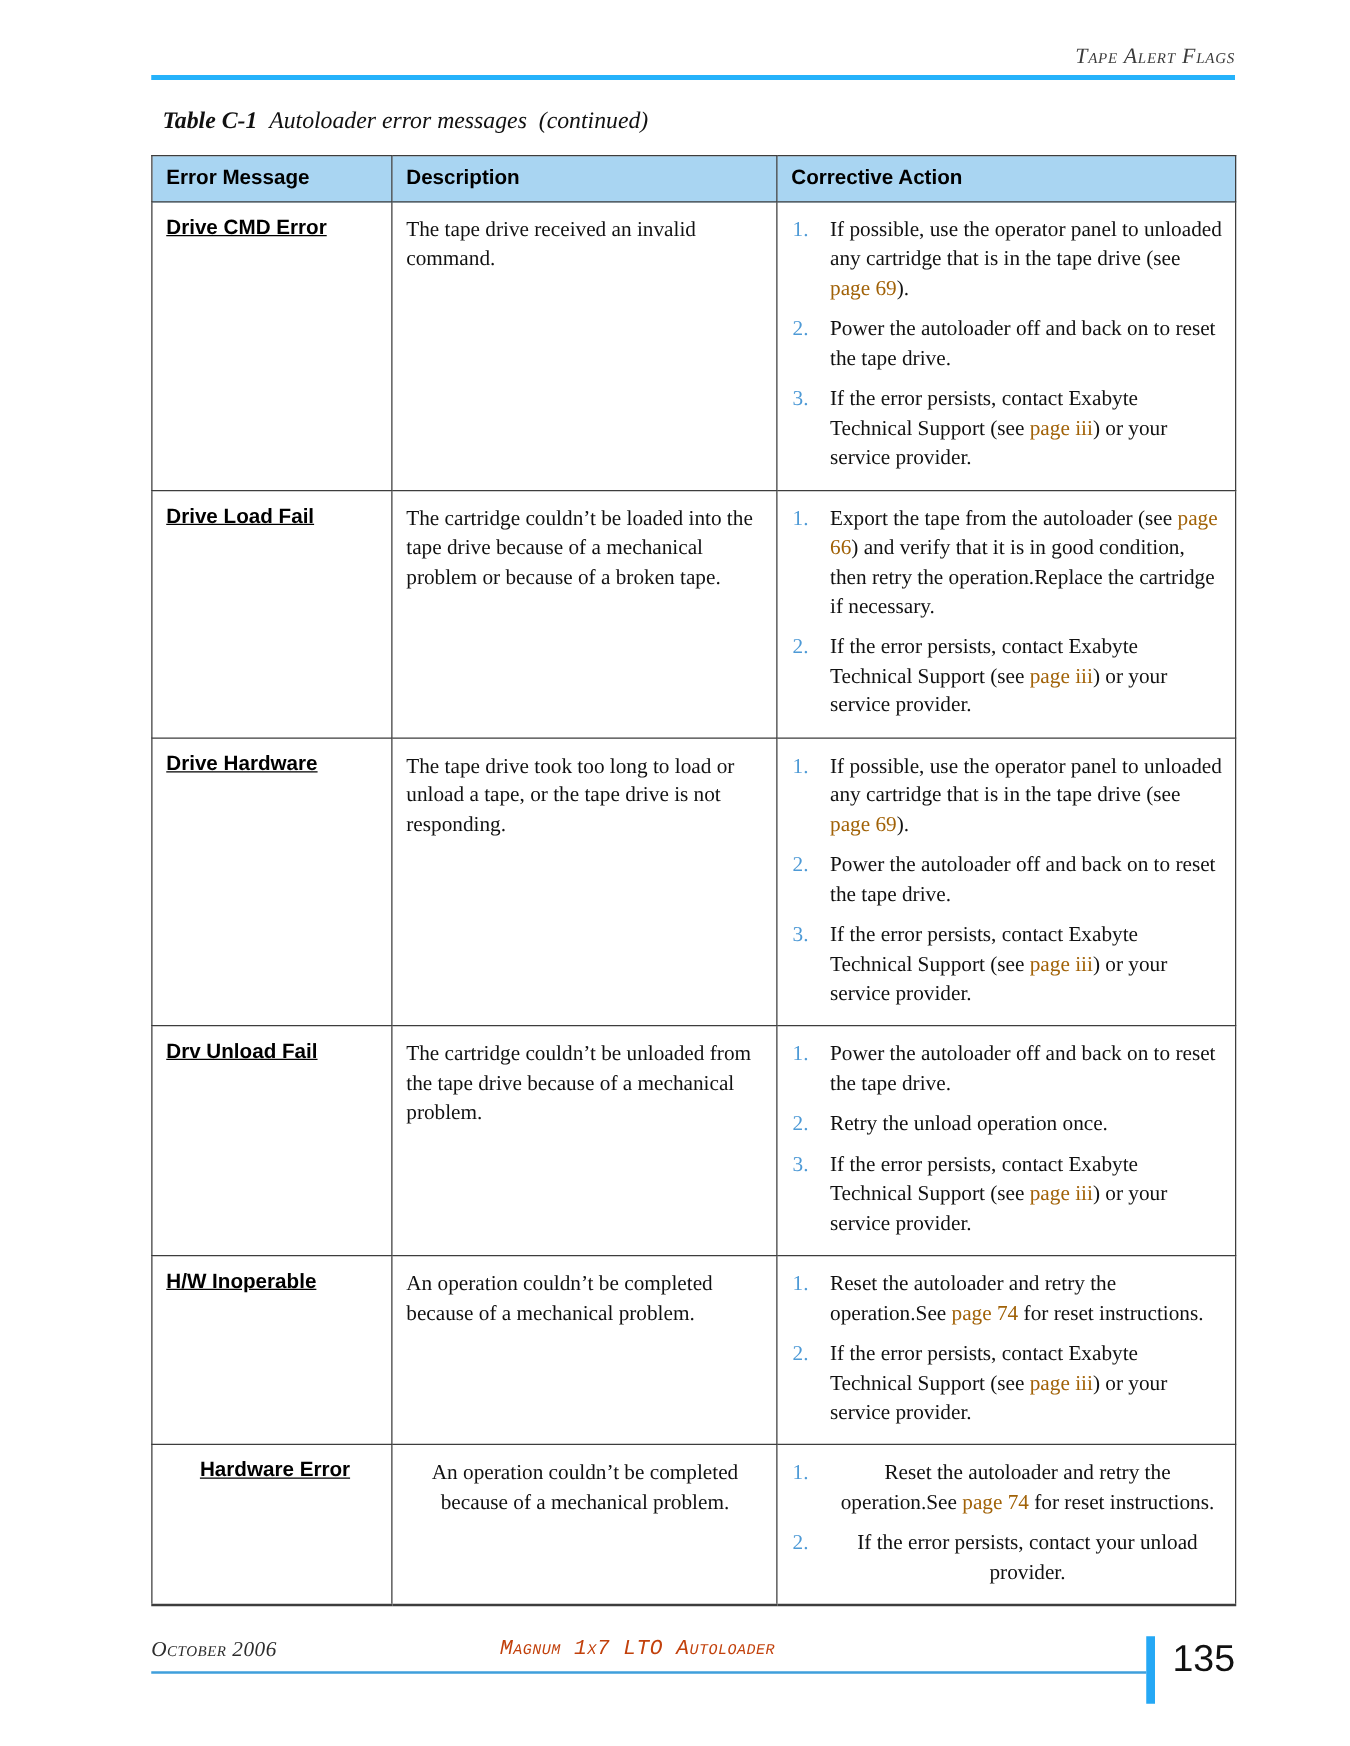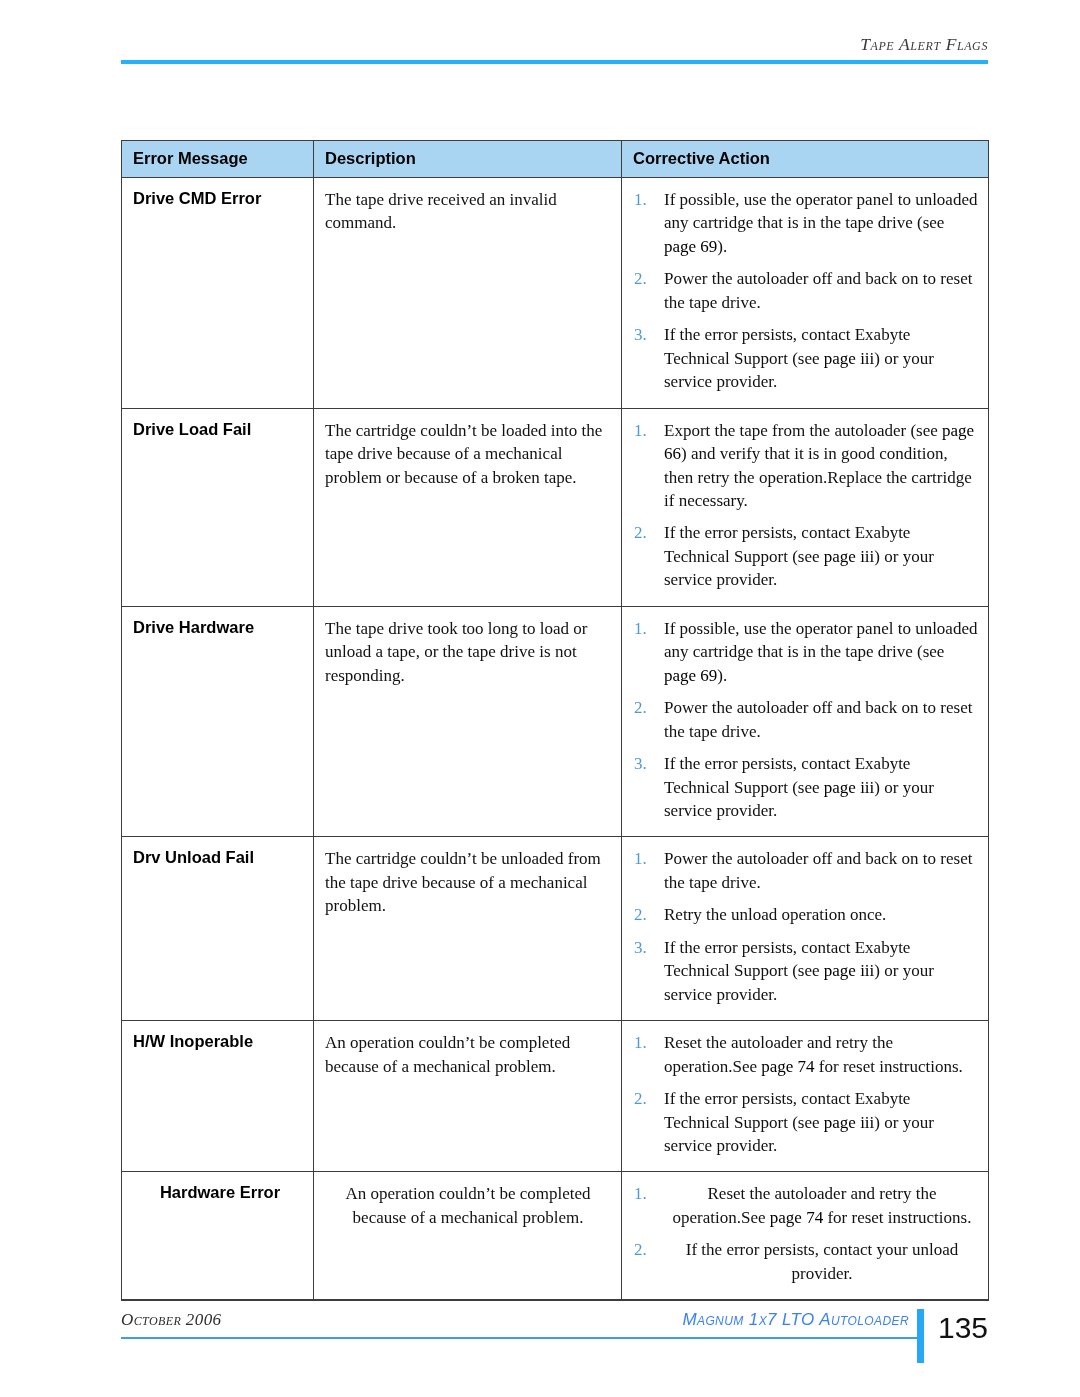--- a/index.html
+++ b/index.html
@@ -69,21 +69,21 @@
   }
   .caption .cap-cont {
     font-style: italic;
     font-family: "Liberation Serif", serif;
   }
 
   
   .tbl {
     position: absolute;
     left: 121px;
-    top: 140px;
+    top: 124px;
     width: 867px;
     border-collapse: collapse;
     table-layout: fixed;
   }
   .tbl col.c1 { width: 192px; }
   .tbl col.c2 { width: 308px; }
   .tbl col.c3 { width: 367px; }
 
   .tbl th, .tbl td {
     border: 1px solid #3d3d3d;
@@ -101,20 +101,21 @@
     border-top: 1px solid #3d3d3d;
     border-bottom: 1px solid #3d3d3d;
   }
   .tbl tbody tr:last-child td {
     border-bottom: 2px solid #3d3d3d;
     text-align: center;
   }
 
   td.col-err {
     padding: 10px 6px 14px 11px;
+    text-decoration: underline;
   }
   .err-label {
     font-family: "Liberation Sans", sans-serif;
     font-weight: bold;
     font-size: 16.5px;
     line-height: 1.25;
     color: #000;
   }
 
   td.col-desc {
@@ -147,21 +148,21 @@
   }
   ol.actions > li:last-child { margin-bottom: 0; }
   ol.actions > li .num {
     position: absolute;
     left: 2px;
     top: 0;
     color: #4e9ad6;
     font-family: "Liberation Serif", serif;
     font-size: 17px;
   }
-  .xref { color: #000000; }
+  .xref { color: #a16207; }
 
   
   .foot-rule {
     position: absolute;
     left: 121px;
     top: 1337px;
     width: 796px;
     height: 2px;
     background: #3f9fdc;
   }
@@ -175,27 +176,26 @@
     letter-spacing: 0.4px;
     color: #2d2d2d;
     white-space: nowrap;
     font-style: italic;
   }
   .foot-right {
     position: absolute;
     left: 400px;
     top: 1310px;
     width: 509px;
-    text-align: right;
-    font-family: Liberation Sans, sans-serif;
+    font-family: Liberation Mono, monospace;
     font-style: italic;
     font-variant: small-caps;
     font-size: 17px;
     letter-spacing: 0.4px;
-    color: #3b82f6;
+    color: #c2410c;
     white-space: nowrap;
   }
   .foot-bar {
     position: absolute;
     left: 917px;
     top: 1309px;
     width: 7px;
     height: 54px;
     background: #25a8f5;
   }
@@ -213,20 +213,23 @@
 </head>
 <body>
 
 <div class="page">
 
   <div class="run-head">
     <span class="run-head-text">Tape Alert Flags</span>
   </div>
   <div class="head-rule"></div>
 
+  <div class="caption">
+    <span class="cap-num">Table C-1</span><span class="cap-txt">&nbsp;&nbsp;</span><span class="cap-txt">Autoloader error messages</span><span class="cap-txt">&nbsp;&nbsp;</span><span class="cap-cont">(continued)</span>
+  </div>
 
   <table class="tbl">
     <colgroup>
       <col class="c1">
         <col class="c2">
         <col class="c3">
     </colgroup>
     <thead>
       <tr>
         <th>Error Message</th>

